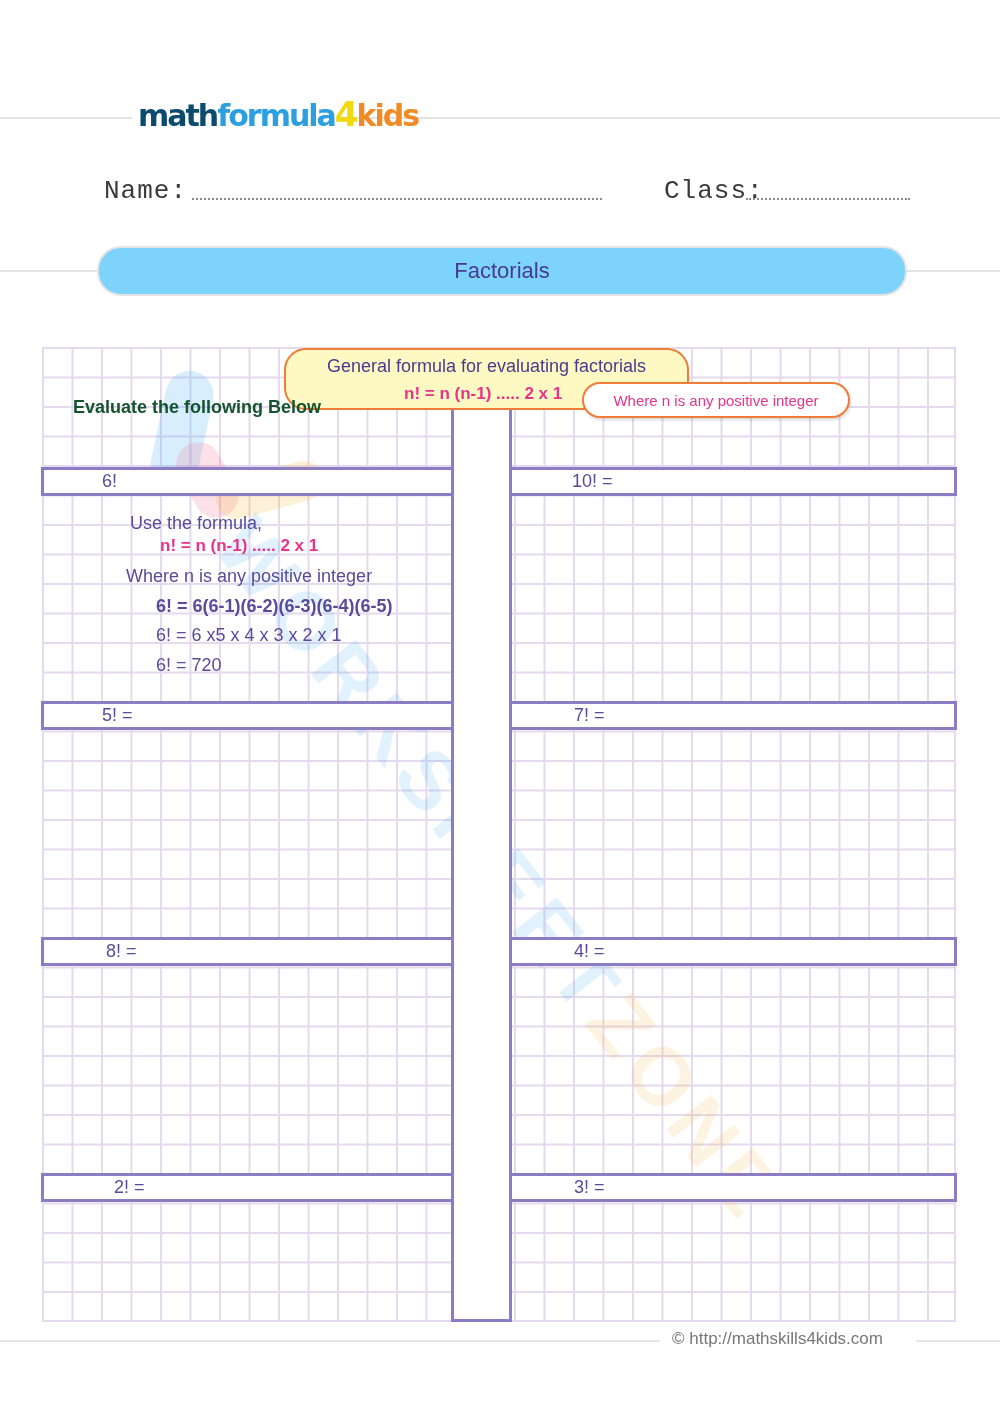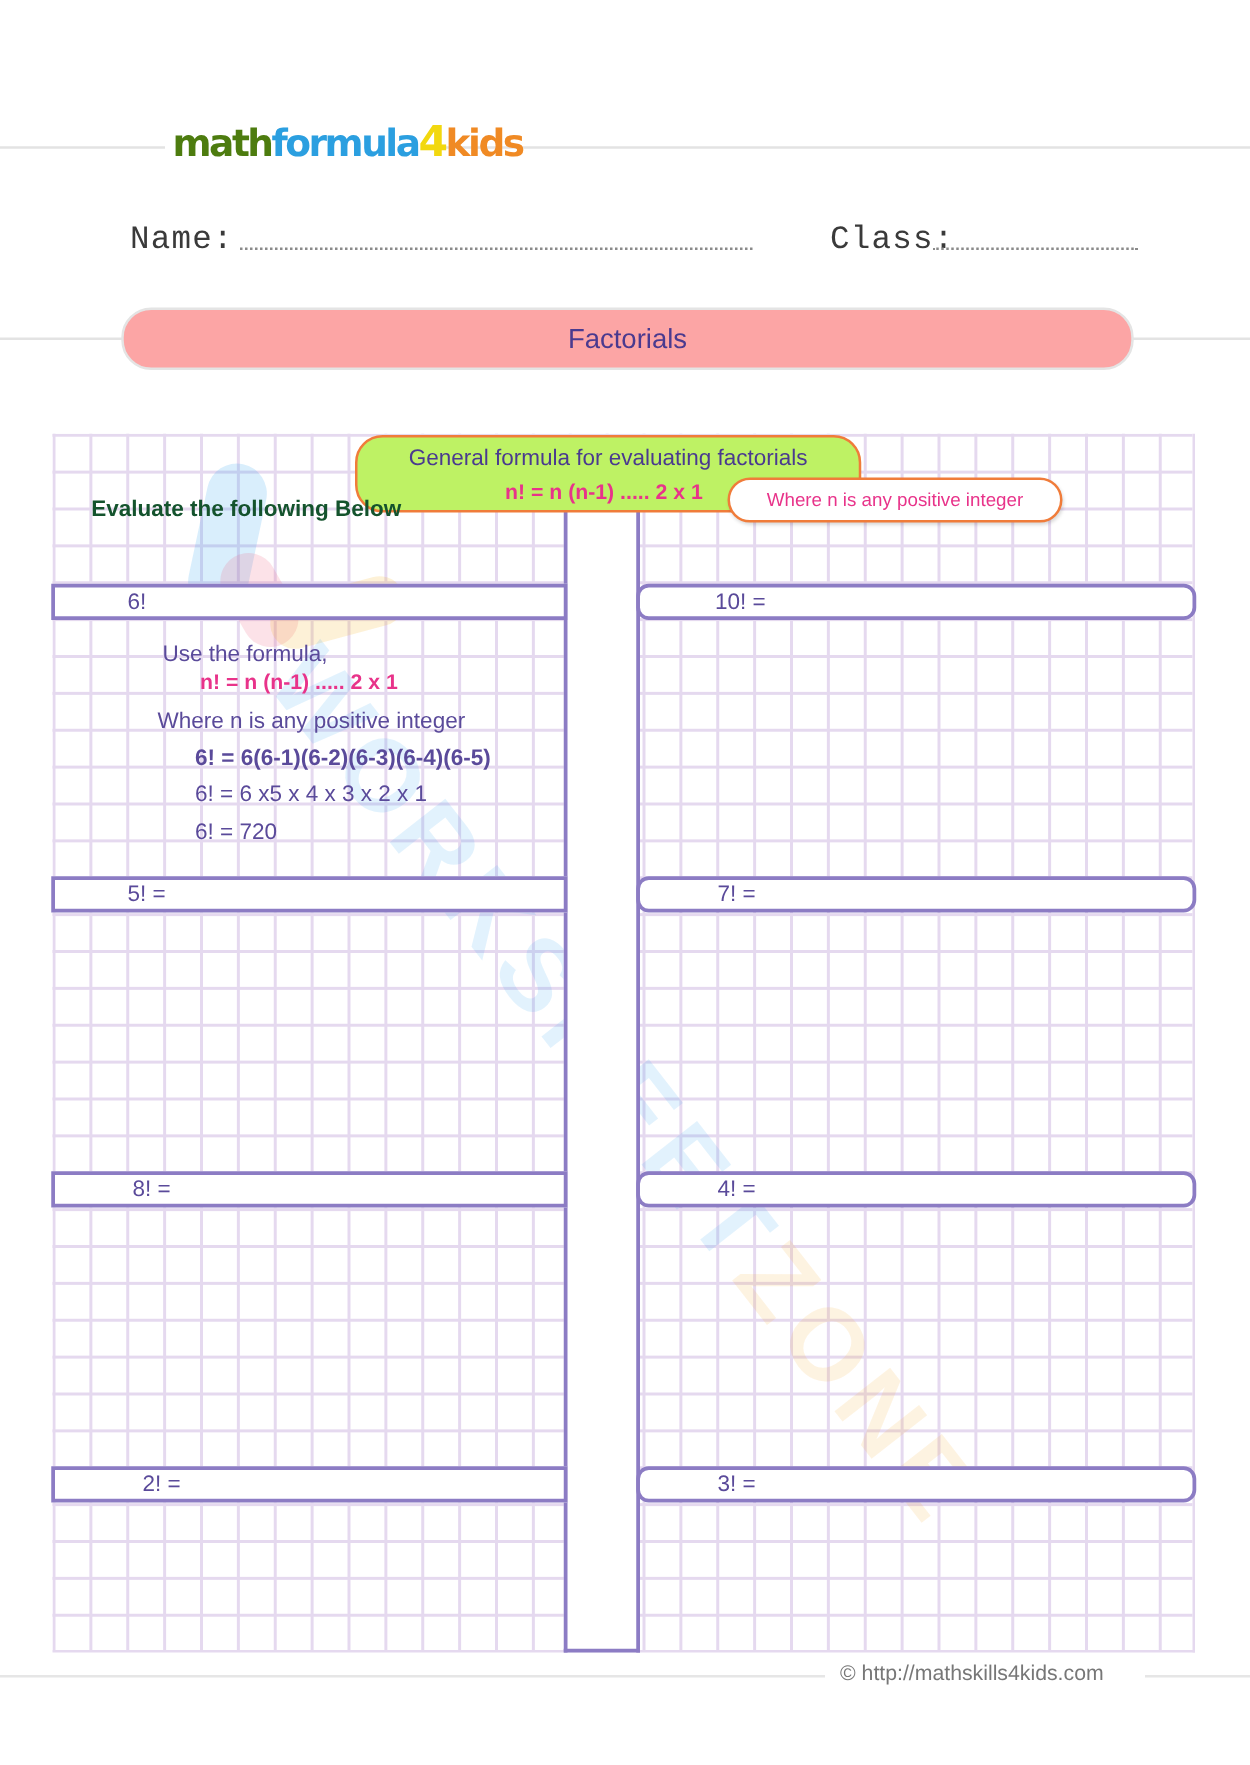--- a/index.html
+++ b/index.html
@@ -13,21 +13,21 @@
   .logo { position:absolute; left:138px; top:94px; font-family:"DejaVu Sans", sans-serif;
     font-size:30px; font-weight:bold; letter-spacing:-2px; line-height:40px; }
   .logo span { display:inline-block; }
 
   
   .field-label { position:absolute; font-family:Liberation Mono, monospace; font-size:26px; color:#3a3a3a; letter-spacing:1px; }
   .dots { position:absolute; border-bottom:2px dotted #8a8a8a; height:0; }
 
   
   .title-pill { position:absolute; left:97px; top:246px; width:810px; height:50px;
-    border:2px solid #e4e4e4; border-radius:24px; background:#fca5a5;
+    border:2px solid #e4e4e4; border-radius:24px; background:#7dd3fc;
     display:flex; align-items:center; justify-content:center; box-sizing:border-box; }
   .title-pill span { color:#4a3a8f; font-size:22px; }
 
   
   .grid { position:absolute; left:42px; top:347px; width:914px; height:975px;
     background-image:
       linear-gradient(to right, #e5d9ef 2px, transparent 2px),
       linear-gradient(to bottom, #e5d9ef 2px, transparent 2px);
     background-size:29.5px 29.5px;
     border-right:2px solid #e5d9ef; border-bottom:2px solid #e5d9ef; box-sizing:border-box; }
@@ -41,25 +41,25 @@
 
   
   .divider { position:absolute; left:451px; top:408px; width:61px; height:914px;
     background:#fff; border:3px solid #8c7cc4; border-top:none; box-sizing:border-box; }
 
   
   .bar { position:absolute; height:29px; background:#fff; border:3px solid #8c7cc4; box-sizing:border-box;
     display:flex; align-items:center; }
   .bar span { color:#5a4a9a; font-size:18px; }
   .bar.left { left:41px; width:413px; }
-  .bar.right { left:509px; width:448px;border-radius:10px; }
+  .bar.right { left:509px; width:448px; }
 
   
   .formula-box { position:absolute; left:284px; top:348px; width:405px; height:62px;
-    border:2px solid #f07c3a; border-radius:22px; background:#bef264; box-sizing:border-box; }
+    border:2px solid #f07c3a; border-radius:22px; background:#fef9c3; box-sizing:border-box; }
   .formula-title { position:absolute; left:0; width:100%; top:6px; text-align:center; color:#4a3a8f; font-size:18px; }
   .formula-eq { position:absolute; left:118px; top:34px; color:#e8338a; font-size:17px; font-weight:bold; }
   .where-pill { position:absolute; left:582px; top:382px; width:268px; height:36px;
     border:2px solid #f07c3a; border-radius:18px; background:#fff; box-sizing:border-box;
     display:flex; align-items:center; justify-content:center; box-shadow:1px 2px 3px rgba(0,0,0,0.15); }
   .where-pill span { color:#e8338a; font-size:15px; }
 
   .heading { position:absolute; left:73px; top:397px; color:#14532d; font-size:18px; font-weight:bold; }
 
   .work { position:absolute; color:#5a4a9a; font-size:18px; white-space:nowrap; }
@@ -67,21 +67,21 @@
 
   .footer { position:absolute; left:672px; top:1329px; color:#777; font-size:17px; }
 </style>
 </head>
 <body>
 
 <div class="hline" style="left:0;top:117px;width:132px;"></div>
 <div class="hline" style="left:352px;top:117px;width:648px;"></div>
 
 <div class="logo">
-  <span style="color:#4d7c0f">math</span><span style="color:#2b9fe0">formula</span><span style="color:#f2d80f;font-size:34px">4</span><span style="color:#f08a24">kids</span>
+  <span style="color:#0c4a6e">math</span><span style="color:#2b9fe0">formula</span><span style="color:#f2d80f;font-size:34px">4</span><span style="color:#f08a24">kids</span>
 </div>
 
 <span class="field-label" style="left:104px;top:176px;">Name:</span>
 <div class="dots" style="left:192px;top:198px;width:410px;"></div>
 <span class="field-label" style="left:664px;top:176px;">Class:</span>
 <div class="dots" style="left:746px;top:198px;width:164px;"></div>
 
 <div class="hline" style="left:0;top:270px;width:98px;"></div>
 <div class="hline" style="left:906px;top:270px;width:94px;"></div>
 <div class="title-pill">

